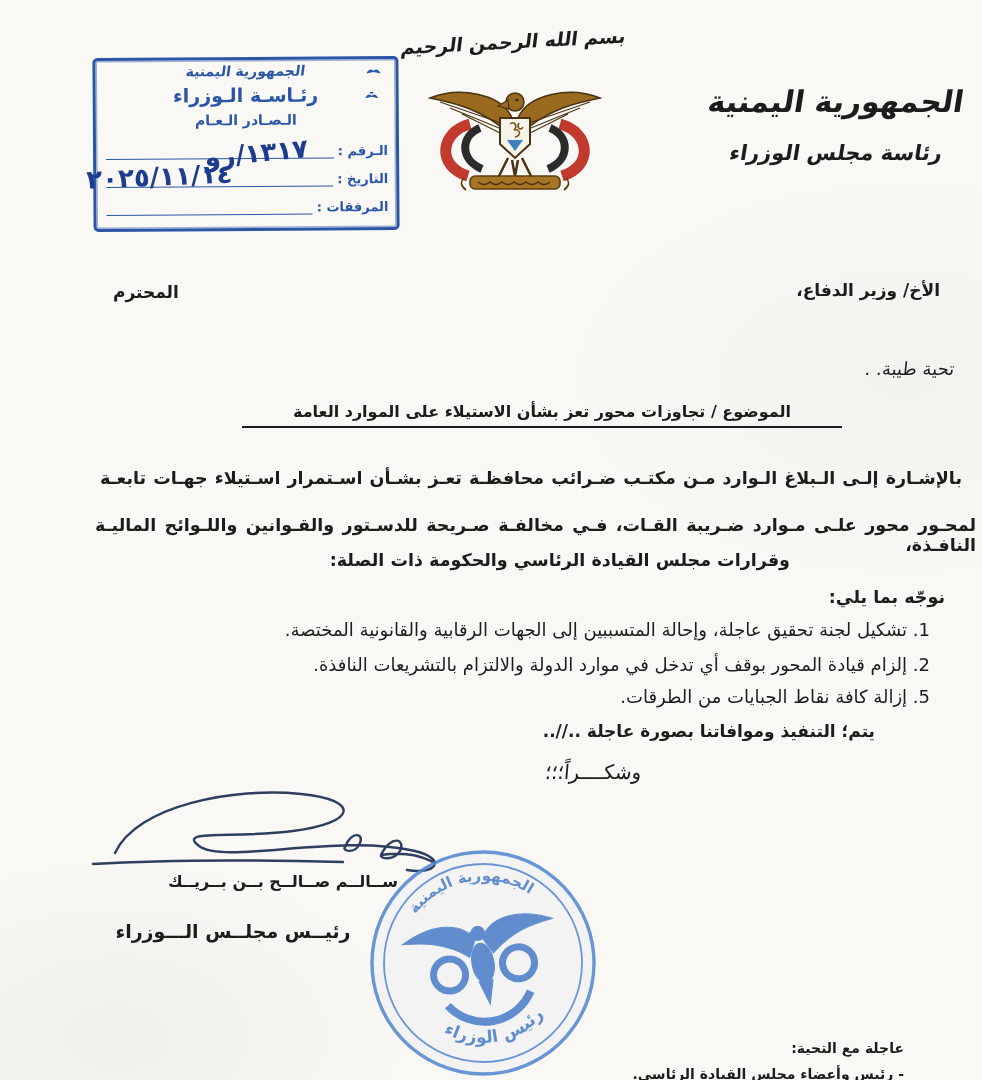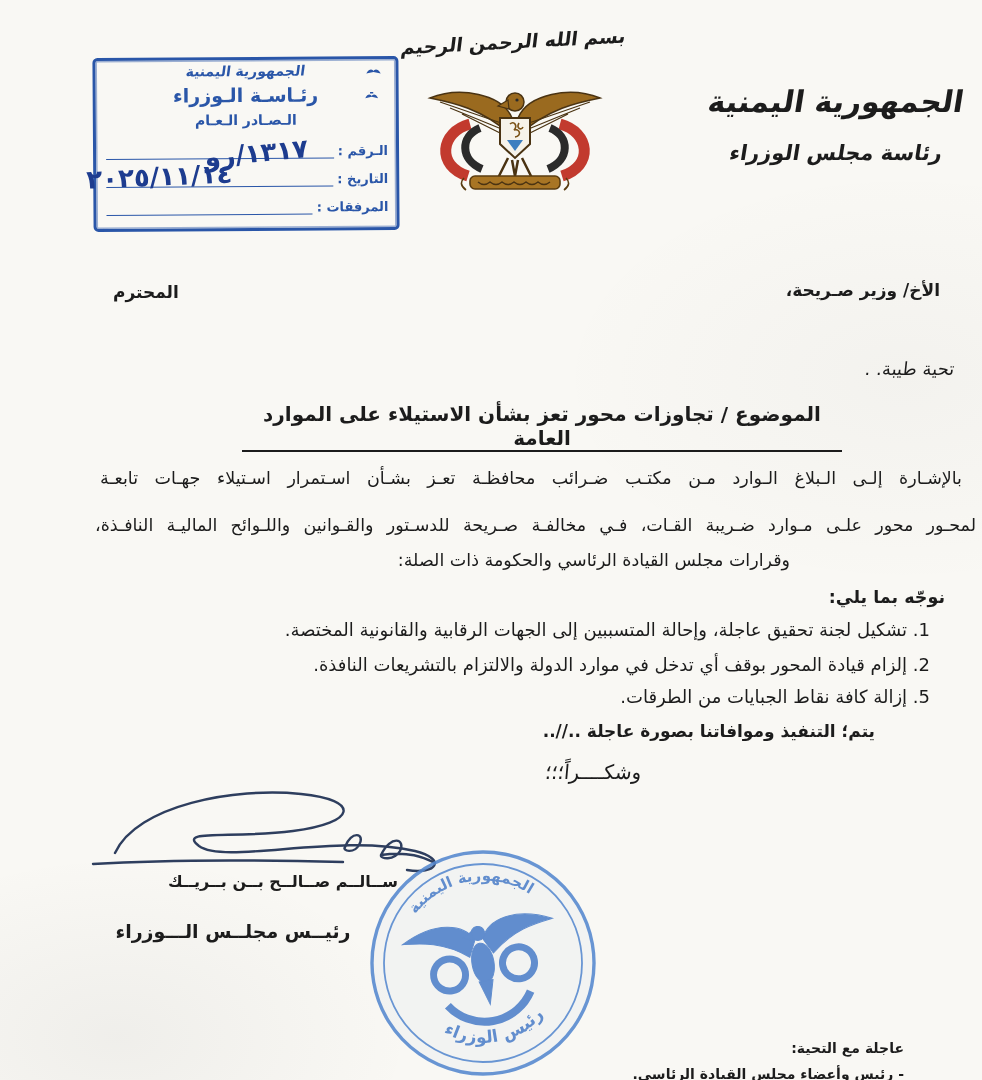--- a/index.html
+++ b/index.html
@@ -41,23 +41,23 @@
 
   
   .hdr-right{left:698px;top:84px;width:276px;text-align:center;}
   .hdr-rep{font-size:30px;font-weight:bold;transform:skewX(-9deg);white-space:nowrap;}
   .hdr-cab{font-size:21px;font-weight:bold;transform:skewX(-9deg);margin-top:22px;white-space:nowrap;}
 
   
   .addressee{top:280px;right:42px;font-size:17px;font-weight:bold;}
   .honorific{top:282px;left:113px;font-size:17px;font-weight:bold;}
   .greeting{top:358px;right:28px;font-size:18px;transform:skewX(-6deg);}
-  .subject{top:402px;left:242px;width:600px;text-align:center;font-size:20px;font-weight:bold;
-    border-bottom:2px solid #1c1c1c;}
-  .bodyline{font-size:17.5px;font-weight:normal;white-space:nowrap;}
+  .subject{top:402px;left:242px;width:600px;text-align:center;font-size:16px;font-weight:bold;
+    border-bottom:2px solid #1c1c1c;padding-bottom:5px;}
+  .bodyline{font-size:17.5px;font-weight:bold;white-space:nowrap;}
   .bl1{top:468px;right:8px;left:100px;text-align:justify;text-align-last:justify;white-space:normal;padding-right:12px;}
   .bl2{top:515px;right:6px;left:95px;text-align:justify;text-align-last:justify;white-space:normal;}
   .bl3{top:550px;right:192px;}
   .dir-head{top:587px;right:37px;font-size:17.5px;font-weight:bold;}
   .dir-item{right:52px;font-size:18px;font-weight:normal;white-space:nowrap;}
   .di1{top:619px;} .di2{top:654px;} .di3{top:686px;}
   .exec{top:721px;right:107px;font-size:17px;font-weight:bold;}
   .thanks{top:760px;left:545px;font-size:20px;transform:skewX(-5deg);}
 
   
@@ -129,21 +129,21 @@
     <rect x="46" y="94" width="90" height="13" rx="5" fill="#a87524" stroke="#5a3c10" stroke-width="1.6"></rect>
     <path d="M40,96 q-6,6 2,12 M142,96 q6,6 -2,12" fill="none" stroke="#5a3c10" stroke-width="1.6"></path>
     <path d="M54,100 q6,5 12,0 q6,5 12,0 q6,5 12,0 q6,5 12,0 q6,5 12,0 q6,5 12,0" fill="none" stroke="#4a3312" stroke-width="1.4"></path>
   </svg>
 
   <div class="abs hdr-right">
     <div class="hdr-rep">الجمهورية اليمنية</div>
     <div class="hdr-cab">رئاسة مجلس الوزراء</div>
   </div>
 
-  <div class="abs addressee">الأخ/ وزير صـريحة،</div>
+  <div class="abs addressee">الأخ/ وزير الدفاع،</div>
   <div class="abs honorific">المحترم</div>
   <div class="abs greeting">تحية طيبة. .</div>
 
   <div class="abs subject">الموضوع / تجاوزات محور تعز بشأن الاستيلاء على الموارد العامة</div>
 
   <div class="abs bodyline bl1">بالإشـارة إلـى الـبلاغ الـوارد مـن مكتـب ضـرائب محافظـة تعـز بشـأن اسـتمرار اسـتيلاء جهـات تابعـة</div>
   <div class="abs bodyline bl2">لمحـور محور علـى مـوارد ضـريبة القـات، فـي مخالفـة صـريحة للدسـتور والقـوانين واللـوائح الماليـة النافـذة،</div>
   <div class="abs bodyline bl3">وقرارات مجلس القيادة الرئاسي والحكومة ذات الصلة:</div>
 
   <div class="abs dir-head">نوجّه بما يلي:</div>

